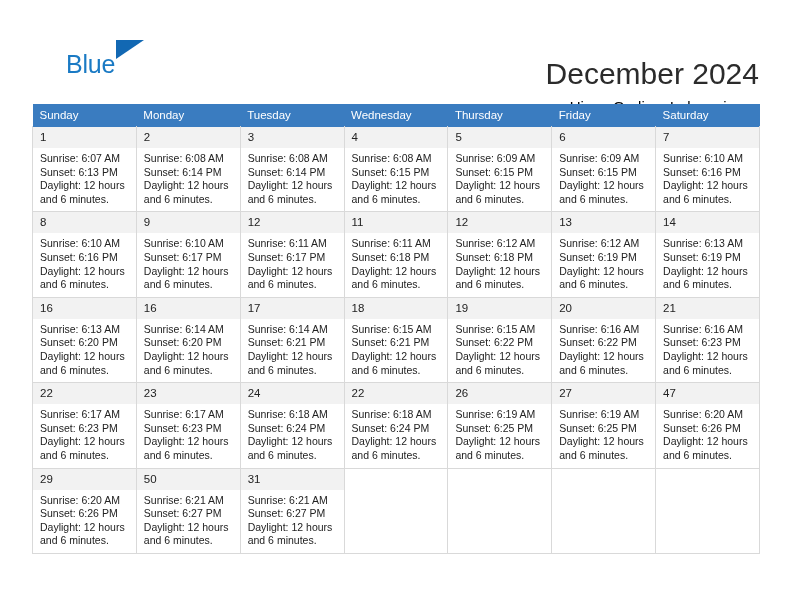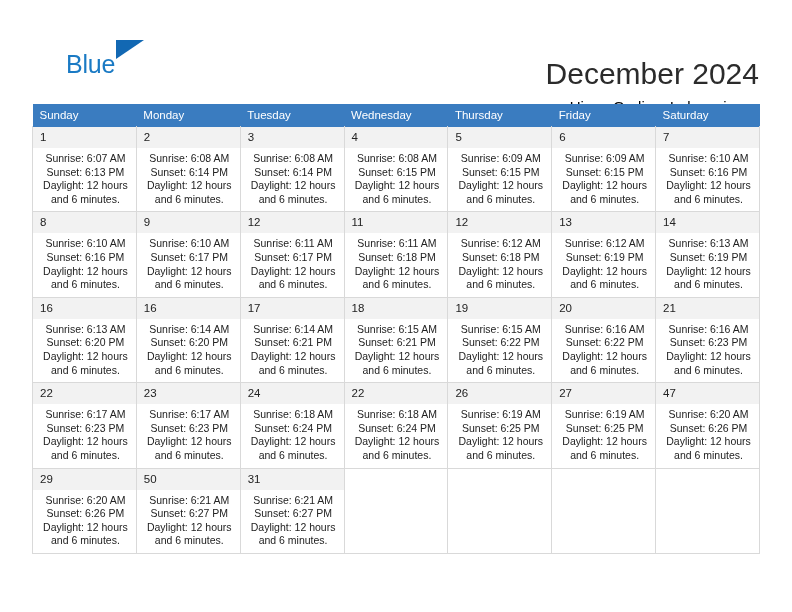--- a/index.html
+++ b/index.html
@@ -132,21 +132,20 @@
   .daynum {
     display: block;
     background: #f2f2f2;
     font-size: 11.5px;
     line-height: 13px;
     color: #222222;
     padding: 4px 0 4px 7px;
   }
   .cell-body {
     padding: 4px 5px 5px 7px;
-    text-align: center;
   }
   .cell-line {
     display: block;
     font-size: 10.5px;
     line-height: 13.6px;
     color: #222222;
     white-space: nowrap;
   }
 </style>
 </head>

